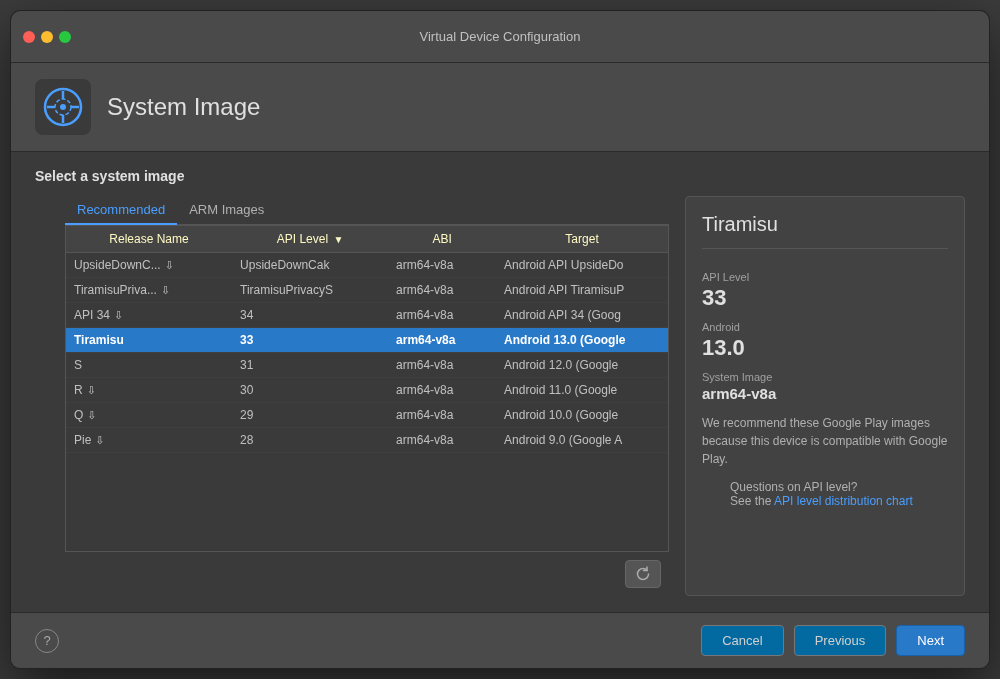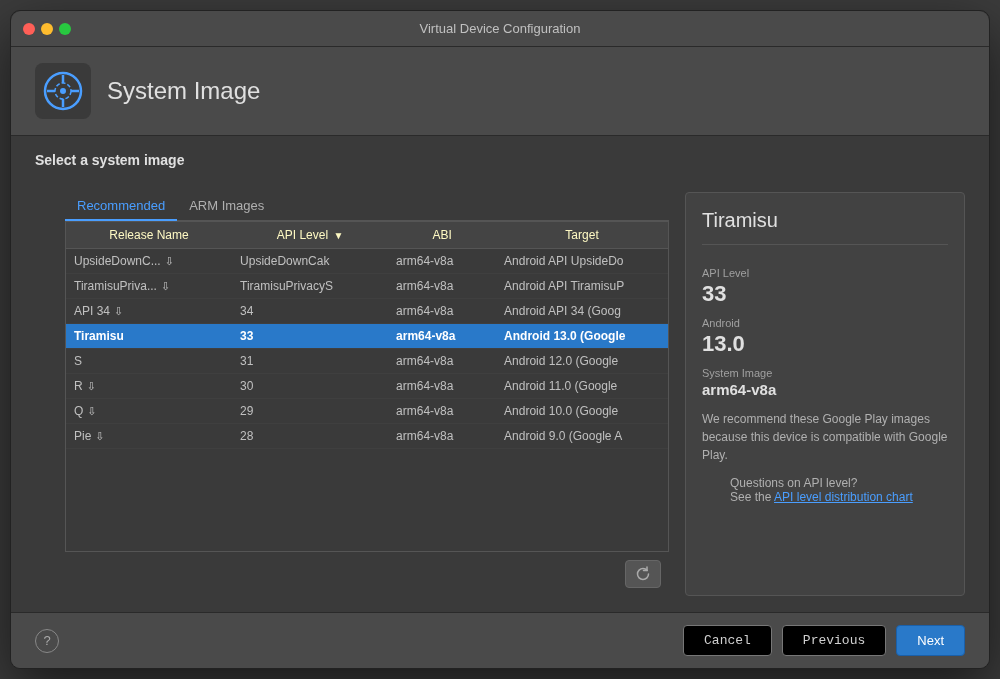--- a/index.html
+++ b/index.html
@@ -24,21 +24,21 @@
       border: 1px solid #222;
       display: flex;
       flex-direction: column;
       overflow: hidden;
       box-shadow: 0 20px 60px rgba(0,0,0,0.6);
     }
 
     
     .titlebar {
       background: #4a4a4a;
-      height: 36px;
+      height: 52px;
       display: flex;
       align-items: center;
       justify-content: center;
       position: relative;
       border-bottom: 1px solid #2a2a2a;
       border-radius: 10px 10px 0 0;
       flex-shrink: 0;
     }
     .titlebar-title {
       color: #c0c0c0;
@@ -89,21 +89,21 @@
       display: flex;
       flex-direction: column;
       padding: 16px 24px;
       overflow: hidden;
     }
 
     .section-title {
       font-size: 14px;
       font-weight: 600;
       color: #e0e0e0;
-      margin-bottom: 24px;
+      margin-bottom: 12px;
     }
 
     .content-area {
       flex: 1;
       display: flex;
       gap: 16px;
       overflow: hidden;
     }
 
     
@@ -252,21 +252,20 @@
     }
 
     .detail-question {
       font-size: 12px;
       color: #b0b0b0;
       margin-top: 12px;
       margin-left: 28px;
     }
     .detail-link {
       color: #4a9eff;
-      text-decoration: underline;
       cursor: pointer;
     }
 
     
     .bottom-bar {
       height: 56px;
       background: #4a4a4a;
       border-top: 1px solid #2a2a2a;
       display: flex;
       align-items: center;
@@ -292,24 +291,23 @@
       gap: 10px;
     }
     .btn {
       padding: 7px 20px;
       border-radius: 4px;
       font-size: 13px;
       cursor: pointer;
       border: 1px solid transparent;
     }
     .btn-secondary {
-      background: #000000;
+      background: #0369a1;
       border-color: #777;
       color: #d0d0d0;
-      font-family: Liberation Mono, monospace;
     }
     .btn-primary {
       background: #2979c9;
       color: #fff;
       border-color: #1a60aa;
     }
   </style>
 </head>
 <body>
 

